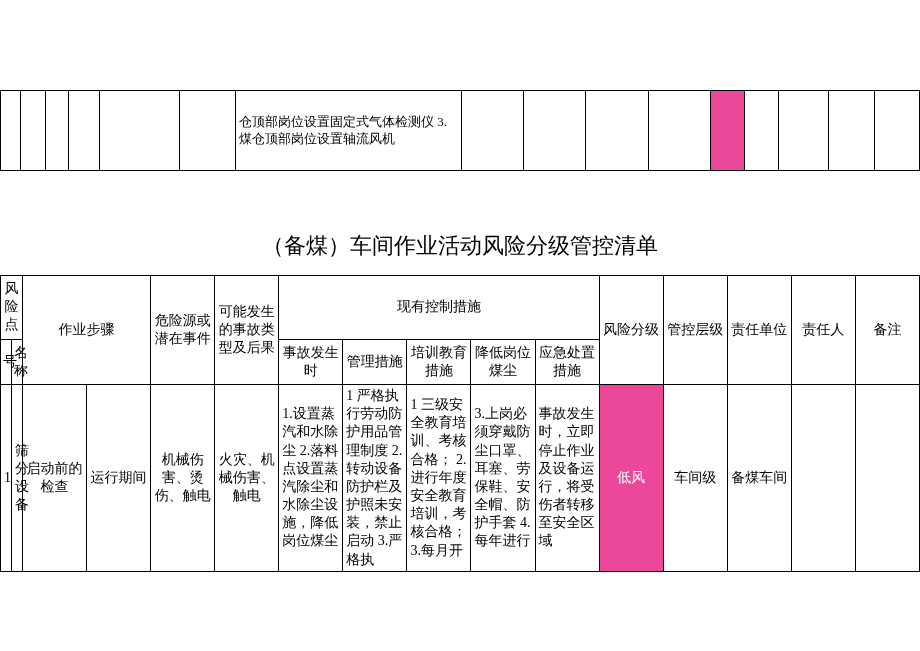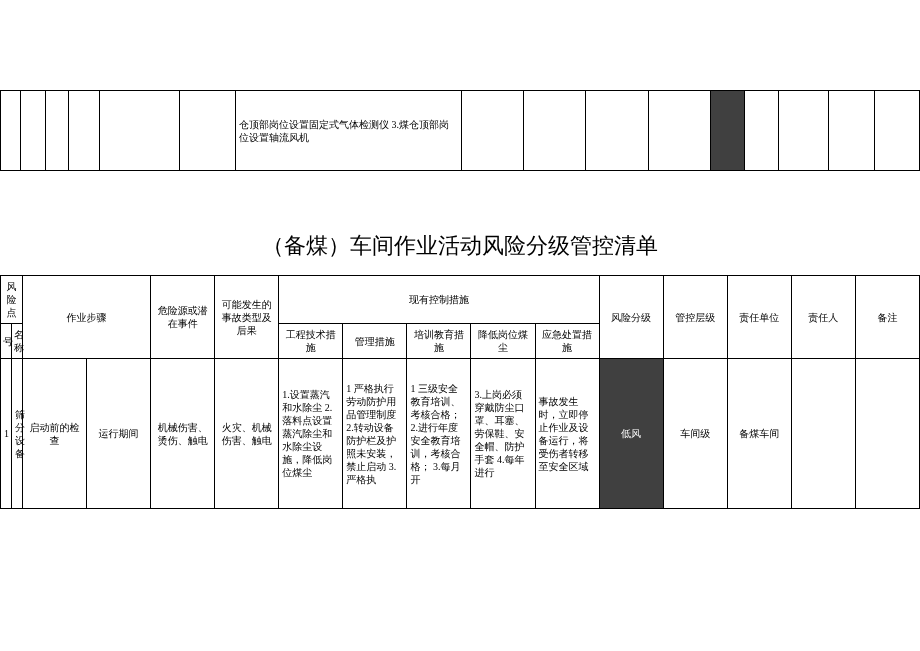--- a/index.html
+++ b/index.html
@@ -21,30 +21,30 @@
     padding: 2px 3px;
     vertical-align: middle;
     text-align: center;
     word-break: break-all;
     line-height: 1.3;
   }
   .top-table {
     margin-top: 90px;
     margin-bottom: 60px;
   }
-  .top-table td { height: 80px; font-size: 10px; }
+  .top-table td { height: 80px; font-size: 13px; }
   .title {
     font-family: Liberation Mono, monospace;
     font-size: 22px;
     text-align: center;
     margin-bottom: 14px;
     font-weight: normal;
   }
-  .main-table td, .main-table th { font-size: 10px; font-weight: normal; margin-top: 36px; }
-  .blue-cell { background: #404040; color: #fff; }
+  .main-table td, .main-table th { font-size: 14px; font-weight: normal; margin-top: 36px; }
+  .blue-cell { background: #ec4899; color: #fff; }
   .header-row th { padding: 4px 2px; }
   .tall td { height: 150px; }
   .col-a { width: 18px; }
   .col-b { width: 22px; }
   .col-c { width: 20px; }
   .col-d { width: 28px; }
   .col-e { width: 70px; }
   .col-f { width: 50px; }
   .col-g { width: 200px; }
   .col-h { width: 55px; }
@@ -96,21 +96,21 @@
     <th colspan="5">现有控制措施</th>
     <th rowspan="2">风险分级</th>
     <th rowspan="2">管控层级</th>
     <th rowspan="2">责任单位</th>
     <th rowspan="2">责任人</th>
     <th rowspan="2">备注</th>
   </tr>
   <tr class="header-row">
     <th class="col-a">号</th>
     <th class="col-b">名称</th>
-    <th>工程技术措施</th>
+    <th>事故发生时</th>
     <th>管理措施</th>
     <th>培训教育措施</th>
     <th>降低岗位煤尘</th>
     <th>应急处置措施</th>
   </tr>
   <tr class="tall">
     <td class="col-a">1</td>
     <td class="col-b">筛分设备</td>
     <td class="col-c">启动前的检查</td>
     <td class="col-d">运行期间</td>

